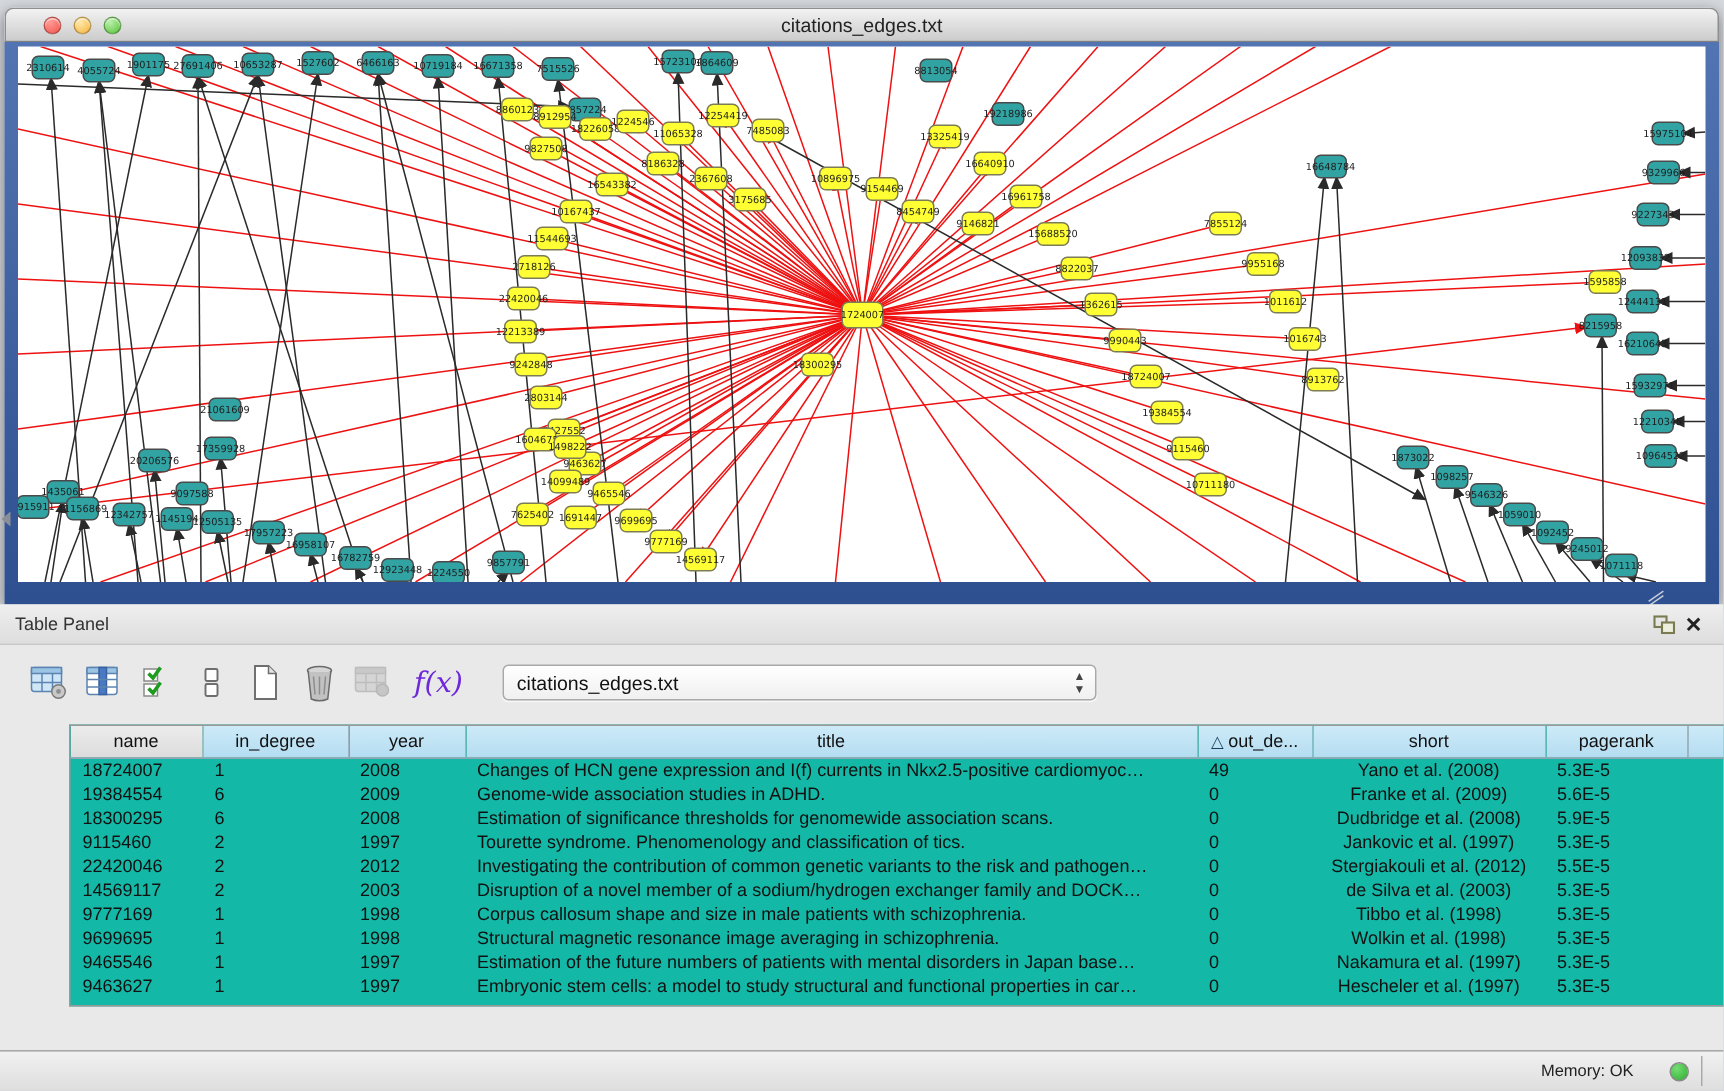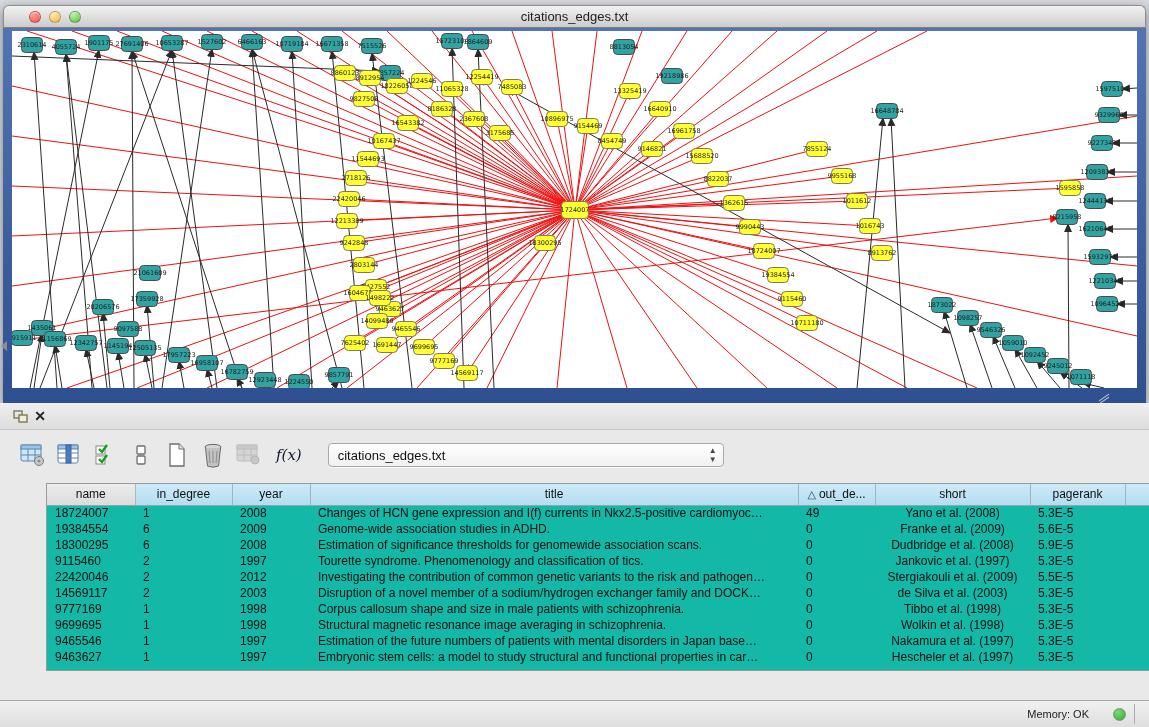--- a/index.html
+++ b/index.html
@@ -38,21 +38,21 @@
   .table-panel { position:absolute; left:0; top:403px; width:1149px; height:297px; background:#e9e9e9; }
   .panel-header { height:27px; background:linear-gradient(#efefef,#dddddd); border-bottom:1px solid #c7c7c7;
     display:flex; align-items:center; padding:0 10px; }
   .panel-title { font-size:12px; color:#333; flex:1; }
   .panel-btn { width:20px; height:18px; display:flex; align-items:center; justify-content:center; cursor:default; }
   .close-x { font-size:14px; font-weight:bold; color:#222; line-height:14px; }
 
   .toolbar { height:50px; display:flex; align-items:center; padding:0 0 0 18px; }
   .tb-icon { width:30px; height:30px; margin-right:6px; display:flex; align-items:center; justify-content:center; }
   .tb-icon.dim { opacity:.45; }
-  .fx { font-family:"DejaVu Serif", serif; font-style:italic; font-size:15px; color:#0f172a; margin:0 8px 0 6px; }
+  .fx { font-family:"DejaVu Serif", serif; font-style:italic; font-size:19px; color:#6d28d9; margin:0 8px 0 6px; }
   .combo { width:396px; height:24px; margin-left:18px; background:linear-gradient(#ffffff,#f0f0f0);
     border:1px solid #a9a9a9; border-radius:4px; display:flex; align-items:center; padding-left:9px;
     font-size:13px; color:#111; position:relative; box-shadow:0 1px 1px rgba(255,255,255,.8); }
   .combo .spin { position:absolute; right:6px; top:2px; display:flex; flex-direction:column; line-height:9px;
     font-size:8px; color:#444; text-align:center; }
 
   .table-wrap { position:absolute; left:14px; top:80px; width:1121px; height:188px;
     background:#14b8a6; border:1px solid #9a9a9a;margin-left:32px; }
   table.node-table { border-collapse:collapse; table-layout:fixed; width:1104px; font-size:12px; color:#111; }
   .node-table th { height:21px; font-weight:normal; text-align:center; font-size:12px;
@@ -670,20 +670,21 @@
 </div>
 
 <div class="splitter-grip">
     <span></span>
     <span></span>
   </div>
 <div class="split-collapse"></div>
 
 <div class="table-panel">
   <div class="panel-header">
+    <span class="panel-title">Table Panel</span>
     <span class="panel-btn">
       <svg width="15" height="13" viewBox="0 0 15 13">
         <rect x="1" y="1" width="8" height="7" fill="none" stroke="#7b7b52" stroke-width="1.4"></rect>
         <rect x="6" y="5" width="8" height="7" fill="#eeeedd" stroke="#7b7b52" stroke-width="1.4"></rect>
       </svg>
     </span>
     <span class="panel-btn">
         <span class="close-x">✕</span>
       </span>
   </div>
@@ -820,21 +821,21 @@
             <td class="center">Jankovic et al. (1997)</td>
             <td>5.3E-5</td>
             <td></td>
           </tr>
           <tr>
             <td>22420046</td>
             <td>2</td>
             <td>2012</td>
             <td>Investigating the contribution of common genetic variants to the risk and pathogen…</td>
             <td>0</td>
-            <td class="center">Stergiakouli et al. (2009)</td>
+            <td class="center">Stergiakouli et al. (2012)</td>
             <td>5.5E-5</td>
             <td></td>
           </tr>
           <tr>
             <td>14569117</td>
             <td>2</td>
             <td>2003</td>
             <td>Disruption of a novel member of a sodium/hydrogen exchanger family and DOCK…</td>
             <td>0</td>
             <td class="center">de Silva et al. (2003)</td>

